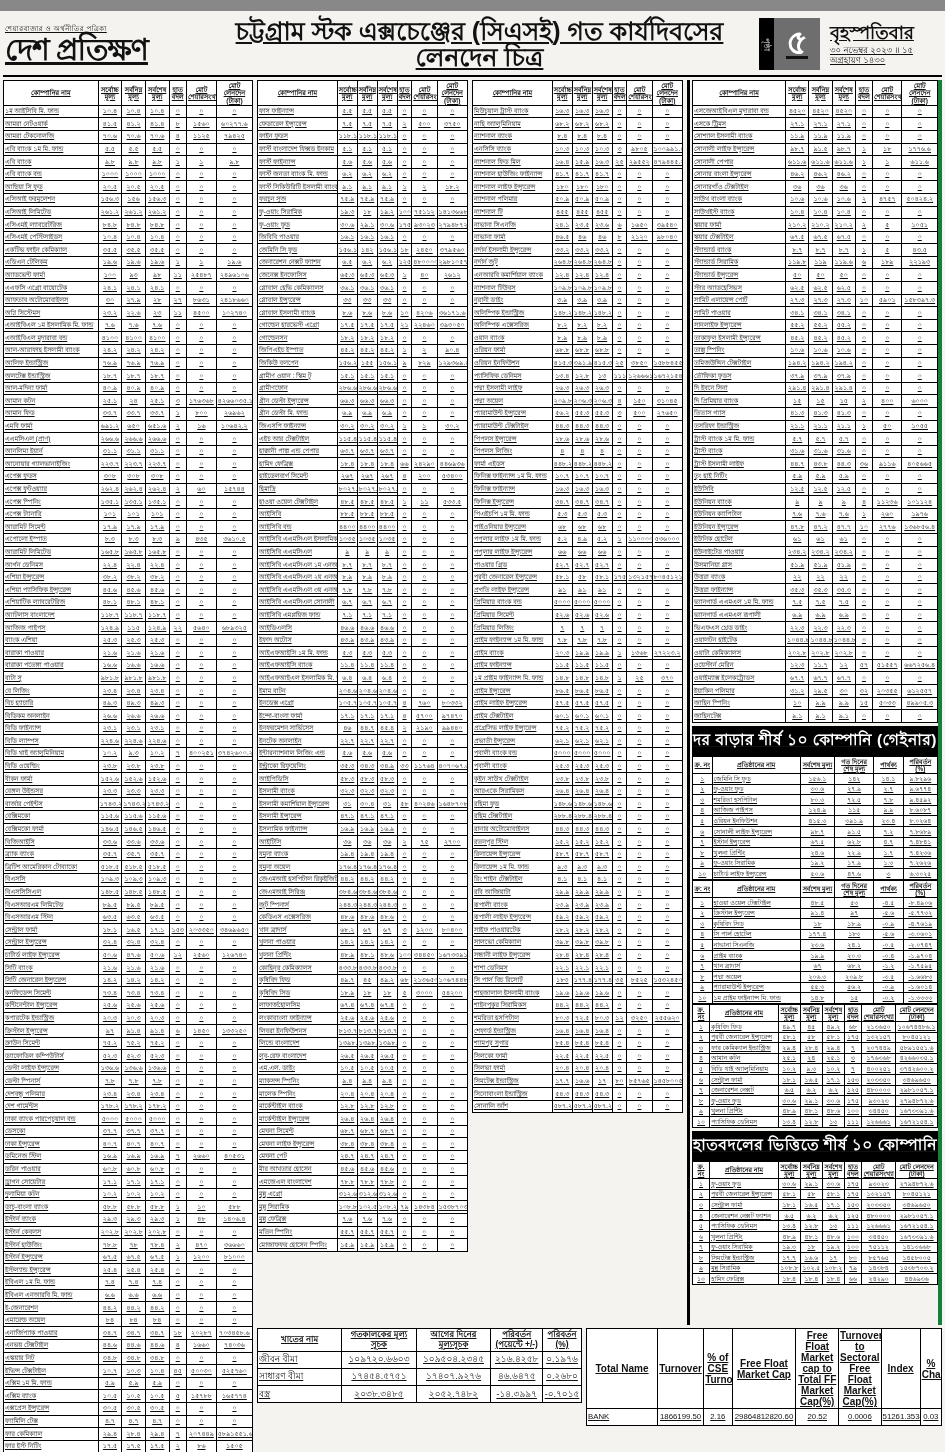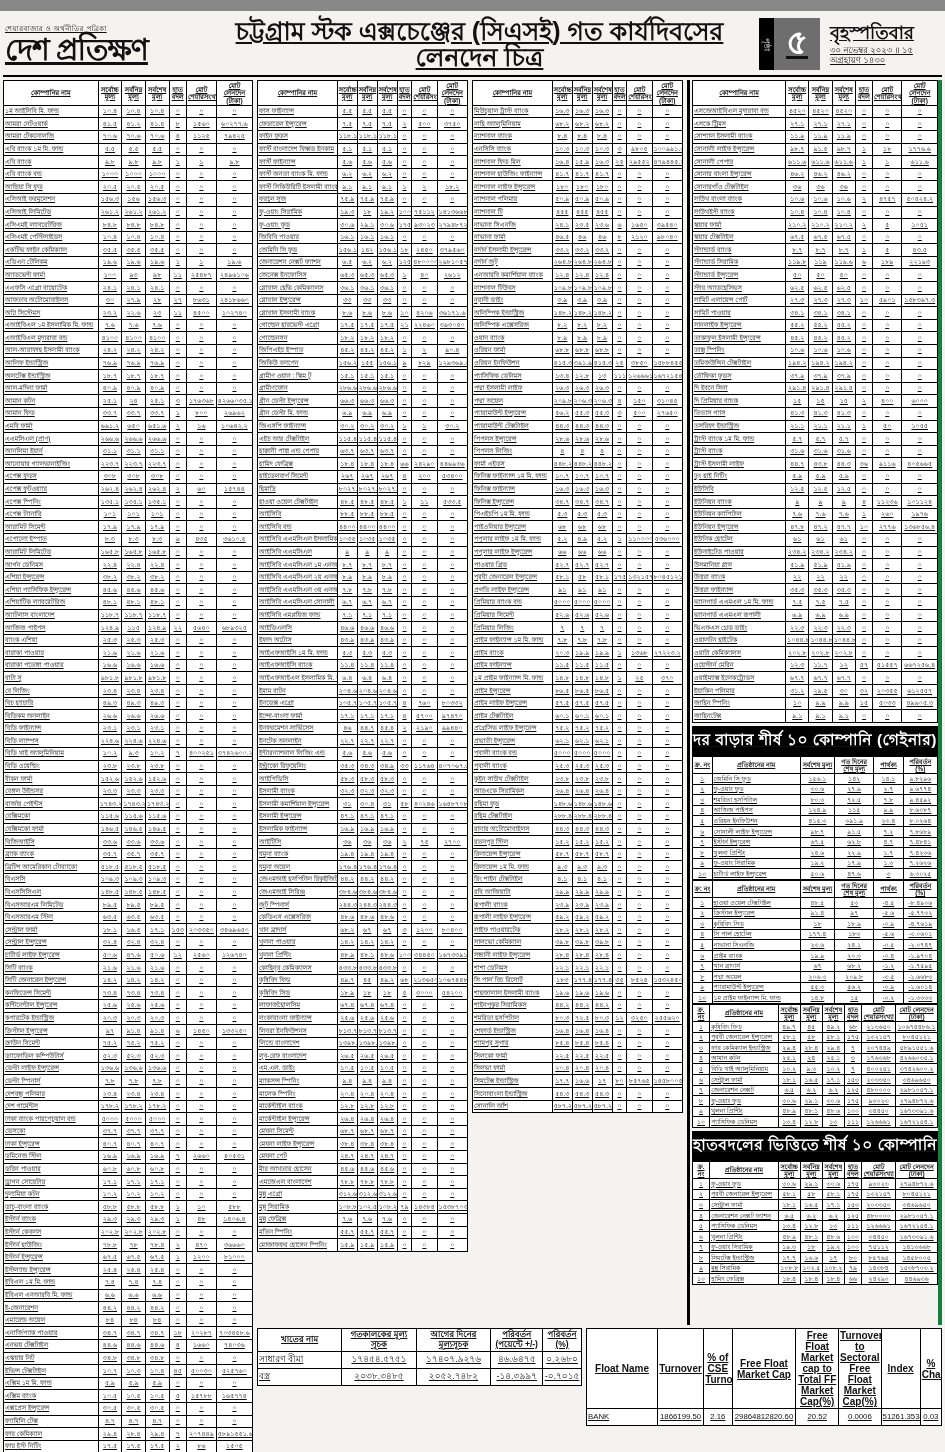--- a/index.html
+++ b/index.html
@@ -3601,20 +3601,27 @@
               <tr>
                 <th>খাতের নাম</th>
                 <th>গতকালকের মূল্য সূচক</th>
                 <th>আগের দিনের মূল্যসূচক</th>
                 <th>পরিবর্তন (পয়েন্টে +/-)</th>
                 <th>পরিবর্তন (%)</th>
               </tr>
             </thead>
           <tbody>
               <tr>
+                <td>জীবন বীমা</td>
+                <td>১০৯৭২০.৬৬০৩</td>
+                <td>১০৯৫০৪.২৩৪৫</td>
+                <td>২১৬.৪২৫৮</td>
+                <td>০.১৯৭৬</td>
+              </tr>
+              <tr>
                 <td>সাধারণ বীমা</td>
                 <td>১৭৪৫৪.৫৭৫১</td>
                 <td>১৭৪০৭.৯২৭৬</td>
                 <td>৪৬.৬৪৭৫</td>
                 <td>০.২৬৮০</td>
               </tr>
               <tr>
                 <td>বস্ত্র</td>
                 <td>২০৩৮.৩৪৮৫</td>
                 <td>২০৫২.৭৪৮২</td>
@@ -3631,21 +3638,21 @@
               <col style="width:13%">
               <col style="width:8%">
               <col style="width:18%">
               <col style="width:12%">
               <col style="width:12%">
               <col style="width:11%">
               <col style="width:6%">
             </colgroup>
           <thead>
               <tr>
-                <th>Float Name</th>
+                <th>Total Name</th>
                 <th>Turnover</th>
                 <th>% of CSE Turnover</th>
                 <th>Free Float Market Cap</th>
                 <th>Free Float Market cap to Total FF Market Cap(%)</th>
                 <th>Turnover to Sectoral Free Float Market Cap(%)</th>
                 <th>Index</th>
                 <th>% Change</th>
               </tr>
             </thead>
           <tbody>

